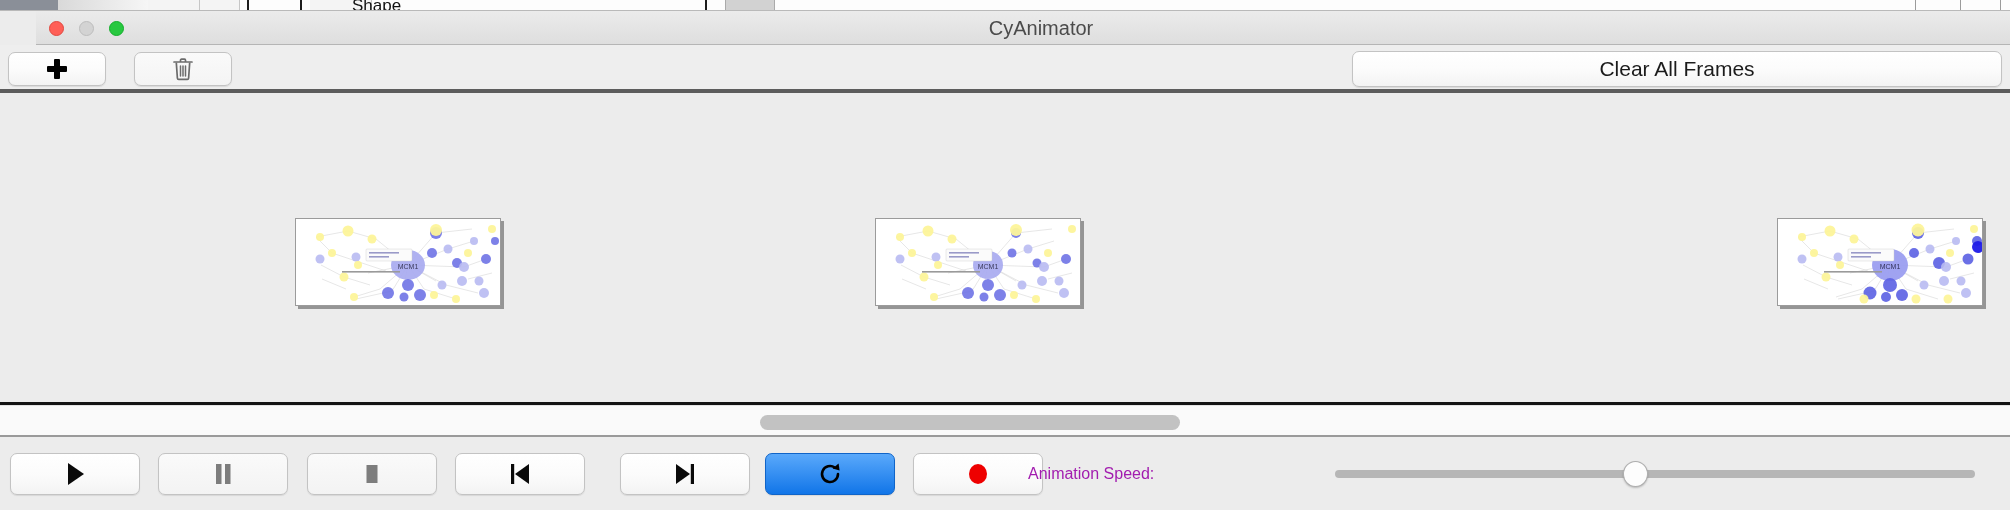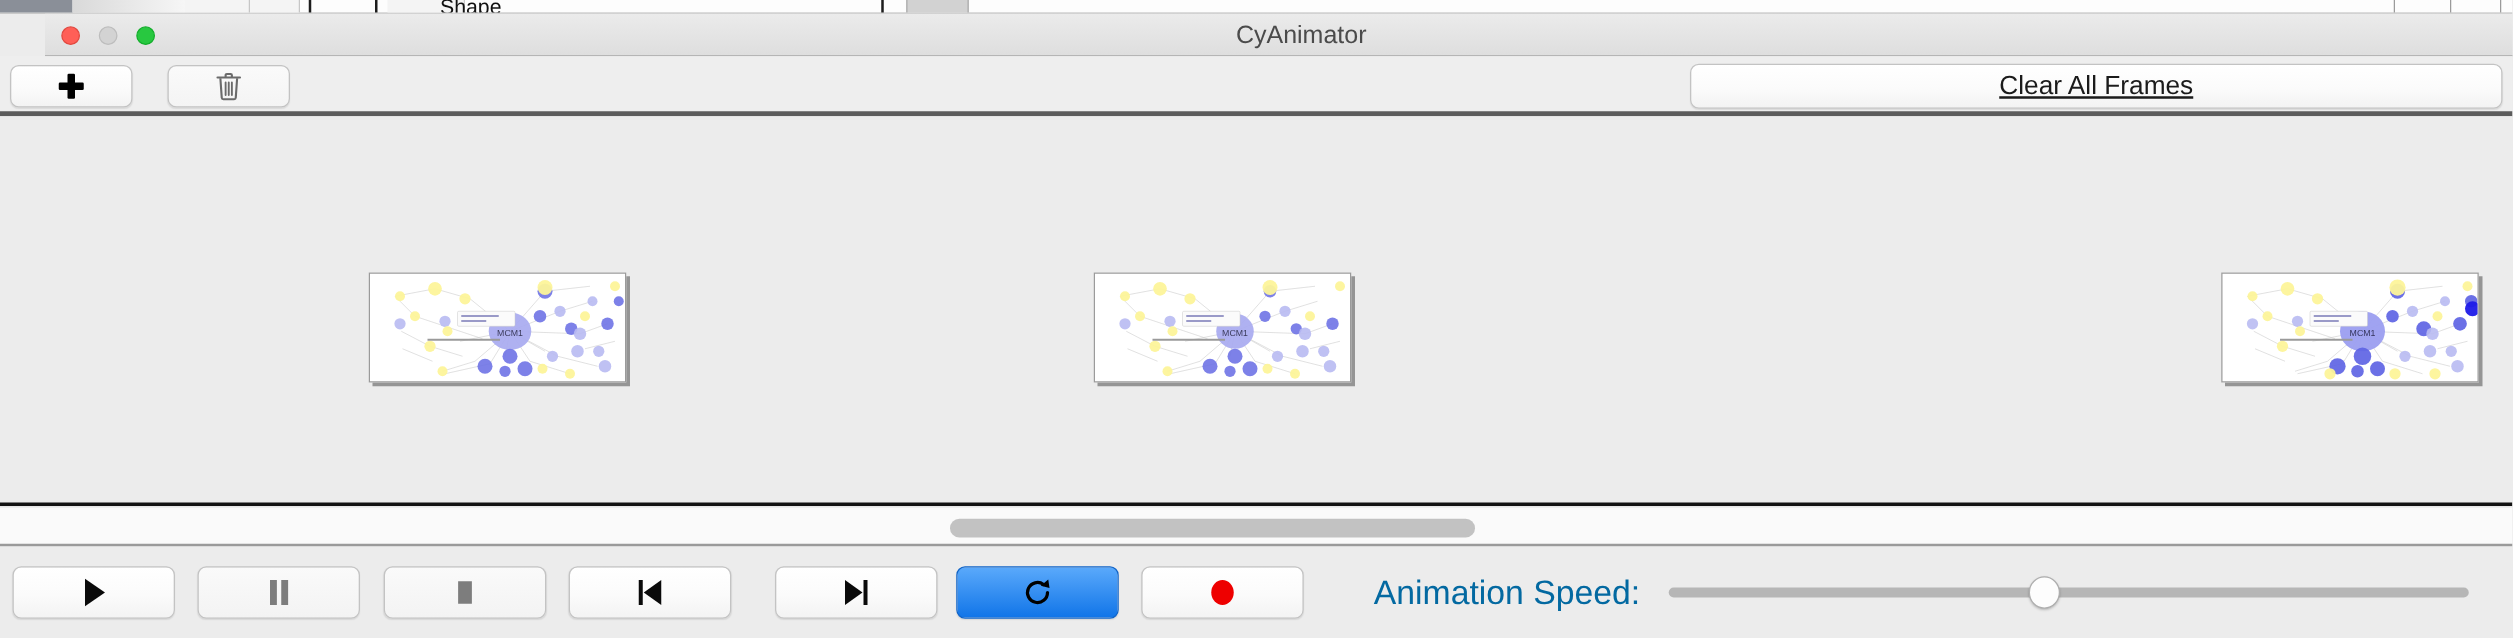--- a/index.html
+++ b/index.html
@@ -122,21 +122,20 @@
     border: 1px solid #c3c3c3;
     border-radius: 7px;
     background: linear-gradient(to bottom, #ffffff 0%, #fbfbfb 55%, #f3f3f3 100%);
     box-shadow: 0 1px 1px rgba(0,0,0,0.09);
     cursor: pointer;
     display: flex;
     align-items: center;
     justify-content: center;
     font-family: "Liberation Sans", sans-serif;
     user-select: none;
-    text-decoration: underline;
   }
   .btn.flat {
     background: linear-gradient(to bottom, #fafafa 0%, #f4f4f4 100%);
   }
 
   #add-frame-btn  { left: 8px;  top: 7px; width: 98px; height: 34px; }
   #del-frame-btn  { left: 134px; top: 7px; width: 98px; height: 34px; }
   #clear-all-btn  { left: 1352px; top: 6px; width: 650px; height: 36px;
                     font-size: 21px; color: #1b1b1b; }
 
@@ -237,24 +236,24 @@
   .tbtn.dim {
     background: linear-gradient(to bottom, #fafafa 0%, #f3f3f3 100%);
   }
   .tbtn.active {
     background: linear-gradient(to bottom, #5aa9fb 0%, #1175e8 100%);
     border: 1px solid #1064c8;
   }
 
   .speed-label {
     position: absolute;
-    left: 1099px; top: 14px;
+    left: 1028px; top: 14px;
     height: 42px; line-height: 42px;
-    font-size: 27px;
-    color: #0369a1;
+    font-size: 16px;
+    color: #a21caf;
     font-family: "Liberation Sans", sans-serif;
     white-space: nowrap;
     user-select: none;
   }
 
   .slider {
     position: absolute;
     left: 1335px; top: 14px;
     width: 640px; height: 42px;
     cursor: pointer;

